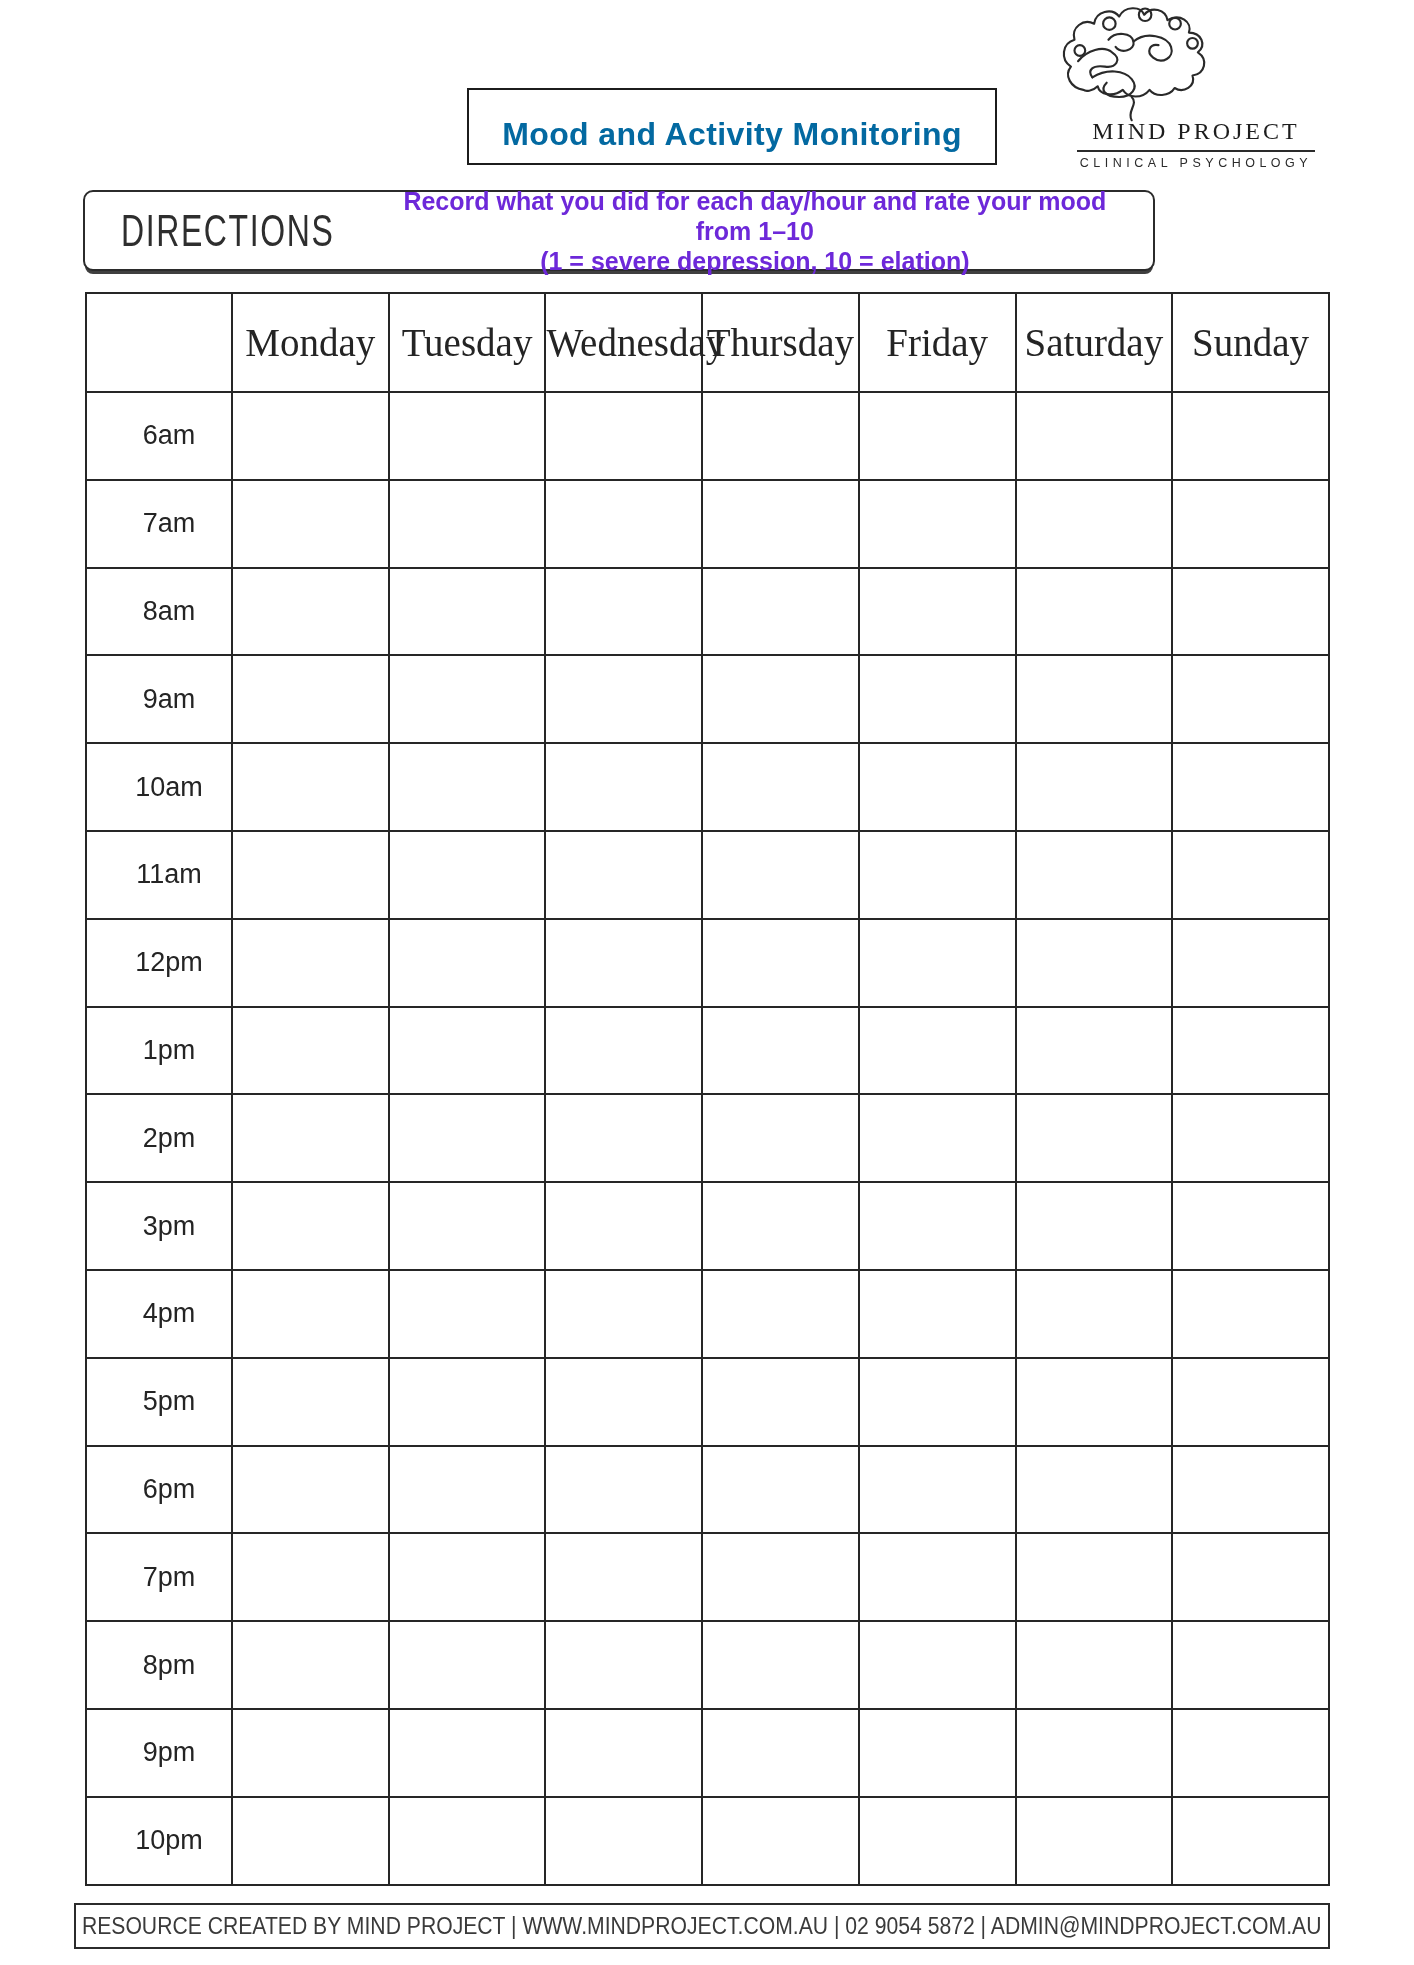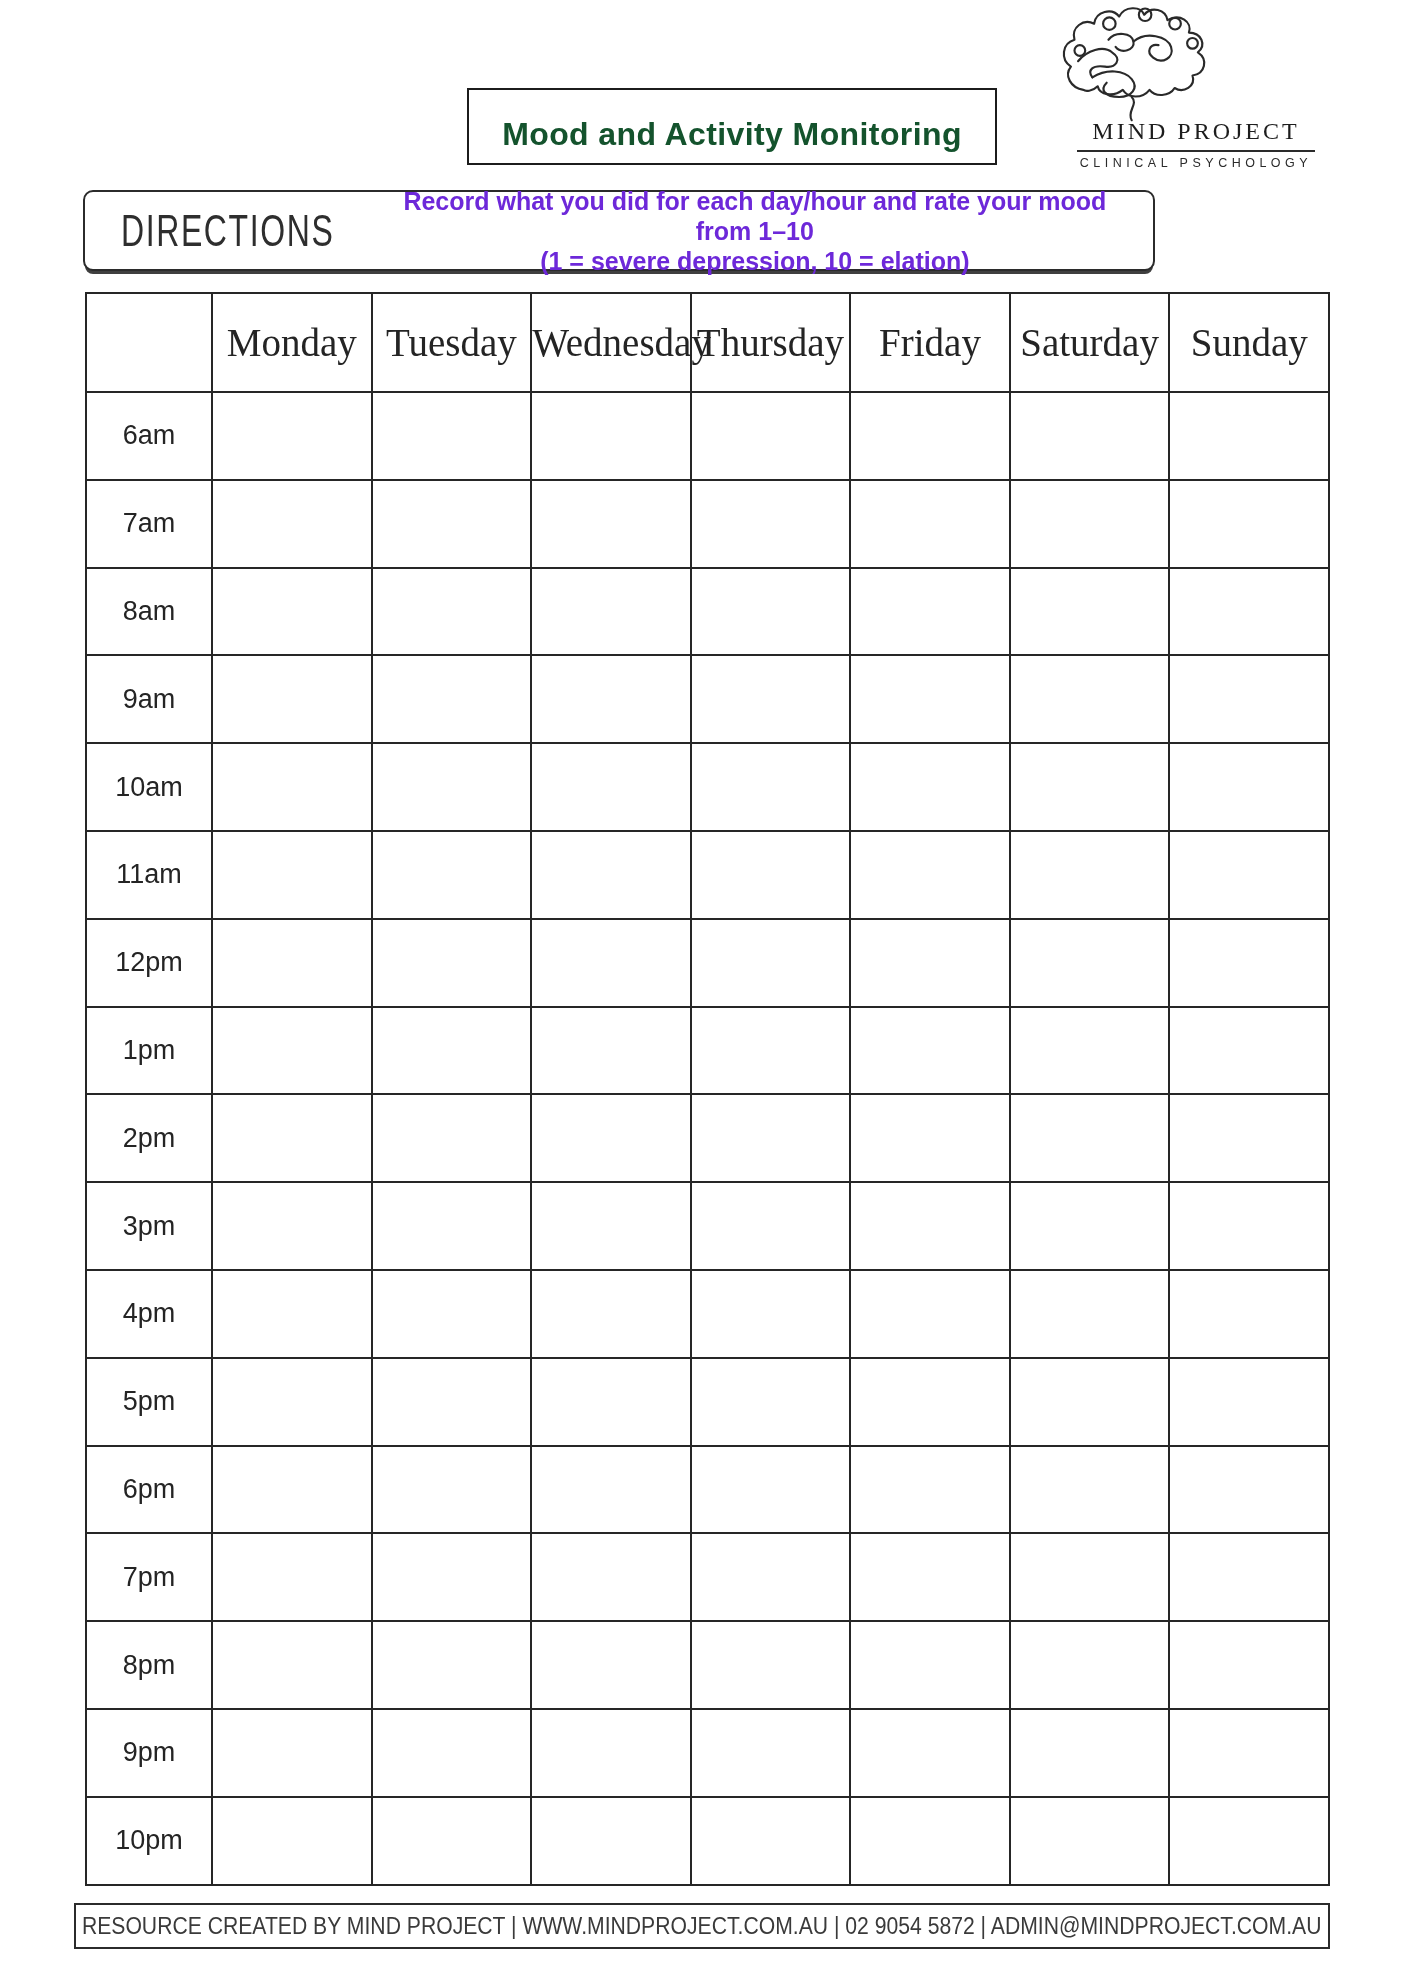--- a/index.html
+++ b/index.html
@@ -13,21 +13,21 @@
   }
 
   
   .title-box {
     position:absolute; left:467px; top:88px; width:530px; height:77px;
     border:2.5px solid #1c1c1c; box-sizing:border-box;
     display:flex; align-items:center; justify-content:center;
     background:#ffffff;
   }
   .title-box .title {
-    font-size:32px; font-weight:bold; letter-spacing:.4px; color:#14532d;margin-top:16px;
+    font-size:32px; font-weight:bold; letter-spacing:.4px; color:#0369a1;margin-top:16px;
   }
 
   
   .logo { position:absolute; left:1046px; top:4px; width:300px; text-align:center; }
   .logo svg { display:block; margin:0 0 0 2px; }
   .brand {
     font-family:"Liberation Serif", serif;
     font-size:24px; letter-spacing:3px; color:#1d1d1d; white-space:nowrap;
     margin-top:-4px;
   }
@@ -54,21 +54,21 @@
 
   
   table.schedule {
     position:absolute; left:85px; top:292px; width:1245px;
     border-collapse:collapse; table-layout:fixed;
     background:#ffffff;
   }
   .schedule th, .schedule td { border:2px solid #262626; padding:0; }
   .schedule thead tr { height:99px; }
   .schedule tbody tr { height:87.8px; }
-  .schedule th.time-col { width:124px; }
+  .schedule th.time-col { width:124px;padding-left:20px; }
   .schedule thead th {
     font-weight:normal; font-size:39px; color:#242424; text-align:center;font-family:Liberation Serif, serif;
   }
   .schedule tbody th {
     font-weight:normal; font-size:27px; color:#242424; text-align:center;
   }
   .schedule td { background:#ffffff; }
 
   
   .footer {

